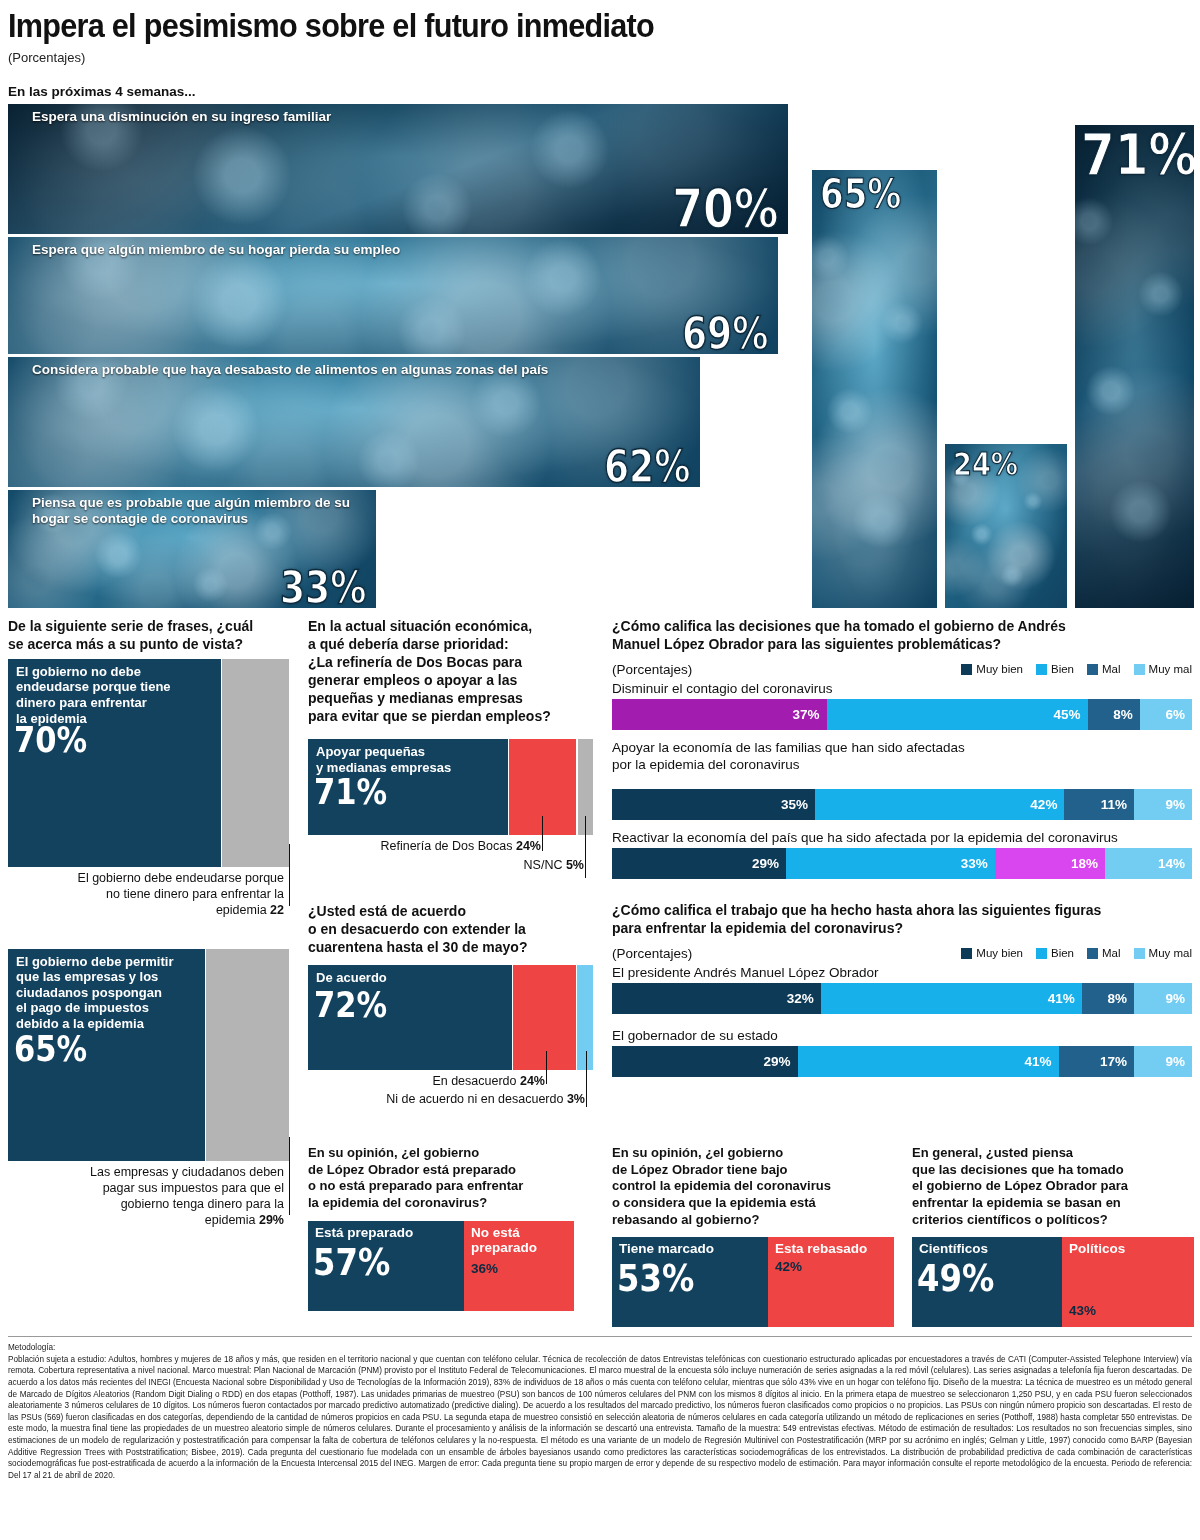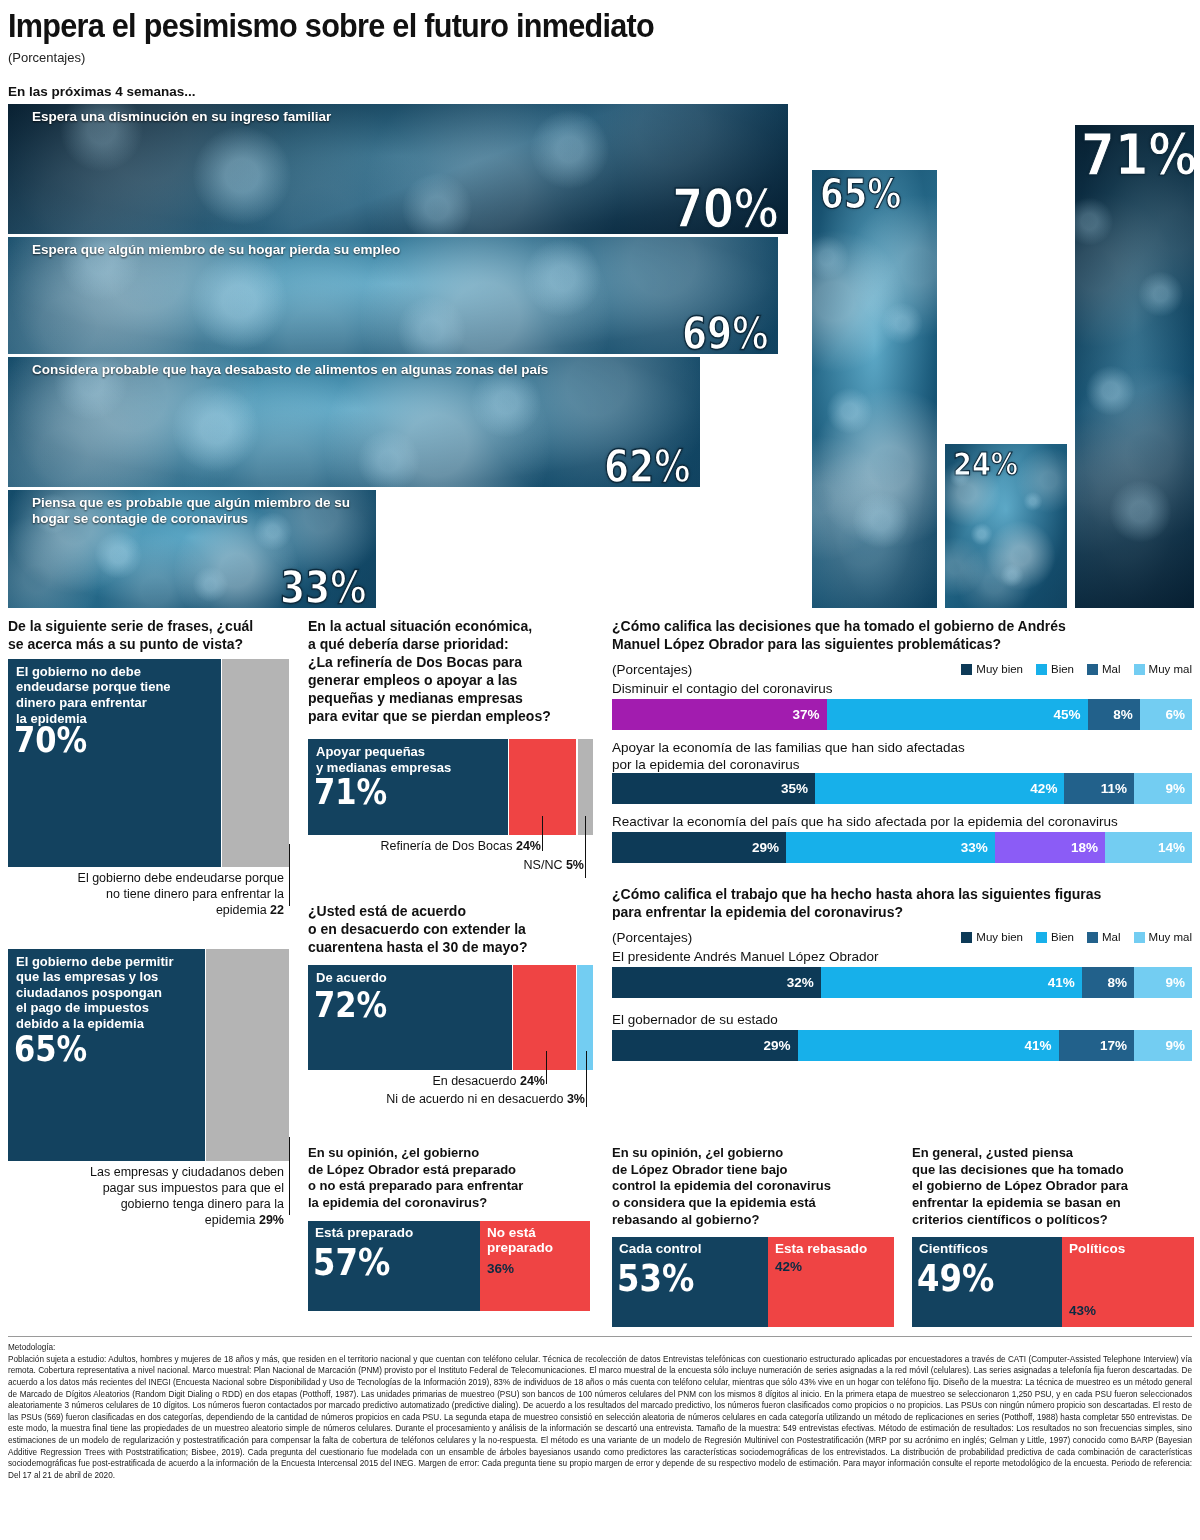--- a/index.html
+++ b/index.html
@@ -291,21 +291,21 @@
           </div>
         <div style="width:9%; background:#73cdf2;">
             <span class="v">6%</span>
           </div>
       </div>
     </div>
 
     <div style="margin-top:9px;">
       <div class="hrow-lbl" style="white-space:pre-line;">Apoyar la economía de las familias que han sido afectadas
 por la epidemia del coronavirus</div>
-      <div class="hbar" style="margin-top:0;">
+      <div class="hbar" style="margin-top:16px;">
         <div style="width:35%; background:#0d3a57;">
             <span class="v">35%</span>
           </div>
         <div style="width:43%; background:#17b0ea;">
             <span class="v">42%</span>
           </div>
         <div style="width:12%; background:#22618b;">
             <span class="v">11%</span>
           </div>
         <div style="width:10%; background:#73cdf2;">
@@ -316,21 +316,21 @@
 
     <div style="margin-top:9px;">
       <div class="hrow-lbl">Reactivar la economía del país que ha sido afectada por la epidemia del coronavirus</div>
       <div class="hbar" style="margin-top:2px;">
         <div style="width:30%; background:#0d3a57;">
             <span class="v">29%</span>
           </div>
         <div style="width:36%; background:#17b0ea;">
             <span class="v">33%</span>
           </div>
-        <div style="width:19%; background:#8b5cf6;">
+        <div style="width:19%; background:#d946ef;">
             <span class="v">18%</span>
           </div>
         <div style="width:15%; background:#73cdf2;">
             <span class="v">14%</span>
           </div>
       </div>
     </div>
 
     <div class="q" style="margin-top:23px; white-space:pre-line;">¿Cómo califica el trabajo que ha hecho hasta ahora las siguientes figuras
 para enfrentar la epidemia del coronavirus?</div>
@@ -393,41 +393,41 @@
       </div>
     </div>
   </div>
 
   <div style="position:absolute; left:308px; top:1145px; width:285px;">
     <div class="qsm" style="white-space:pre-line;">En su opinión, ¿el gobierno
 de López Obrador está preparado
 o no está preparado para enfrentar
 la epidemia del coronavirus?</div>
     <div class="sblock" style="margin-top:9px; height:90px; display:flex;">
-      <div class="navy" style="width:172px; height:90px; position:relative;">
+      <div class="navy" style="width:156px; height:90px; position:relative;">
         <div class="t1">Está preparado</div>
         <div class="p1" style="top:22px;">57%</div>
       </div>
       <div class="cyan" style="width:110px; height:90px; position:relative;">
         <div class="t1" style="white-space:pre-line;">No está
 preparado</div>
         <div class="t2" style="top:40px;">36%</div>
       </div>
     </div>
   </div>
 
   <div style="position:absolute; left:612px; top:1145px; width:285px;">
     <div class="qsm" style="white-space:pre-line;">En su opinión, ¿el gobierno
 de López Obrador tiene bajo
 control la epidemia del coronavirus
 o considera que la epidemia está
 rebasando al gobierno?</div>
     <div class="sblock" style="margin-top:9px; height:90px; display:flex;">
       <div class="navy" style="width:156px; height:90px; position:relative;">
-        <div class="t1">Cada control</div>
+        <div class="t1">Tiene marcado</div>
         <div class="p1" style="top:22px;">53%</div>
       </div>
       <div class="cyan" style="width:126px; height:90px; position:relative;">
         <div class="t1">Esta rebasado</div>
         <div class="t2" style="top:22px;">42%</div>
       </div>
     </div>
   </div>
 
   <div style="position:absolute; left:912px; top:1145px; width:282px;">

